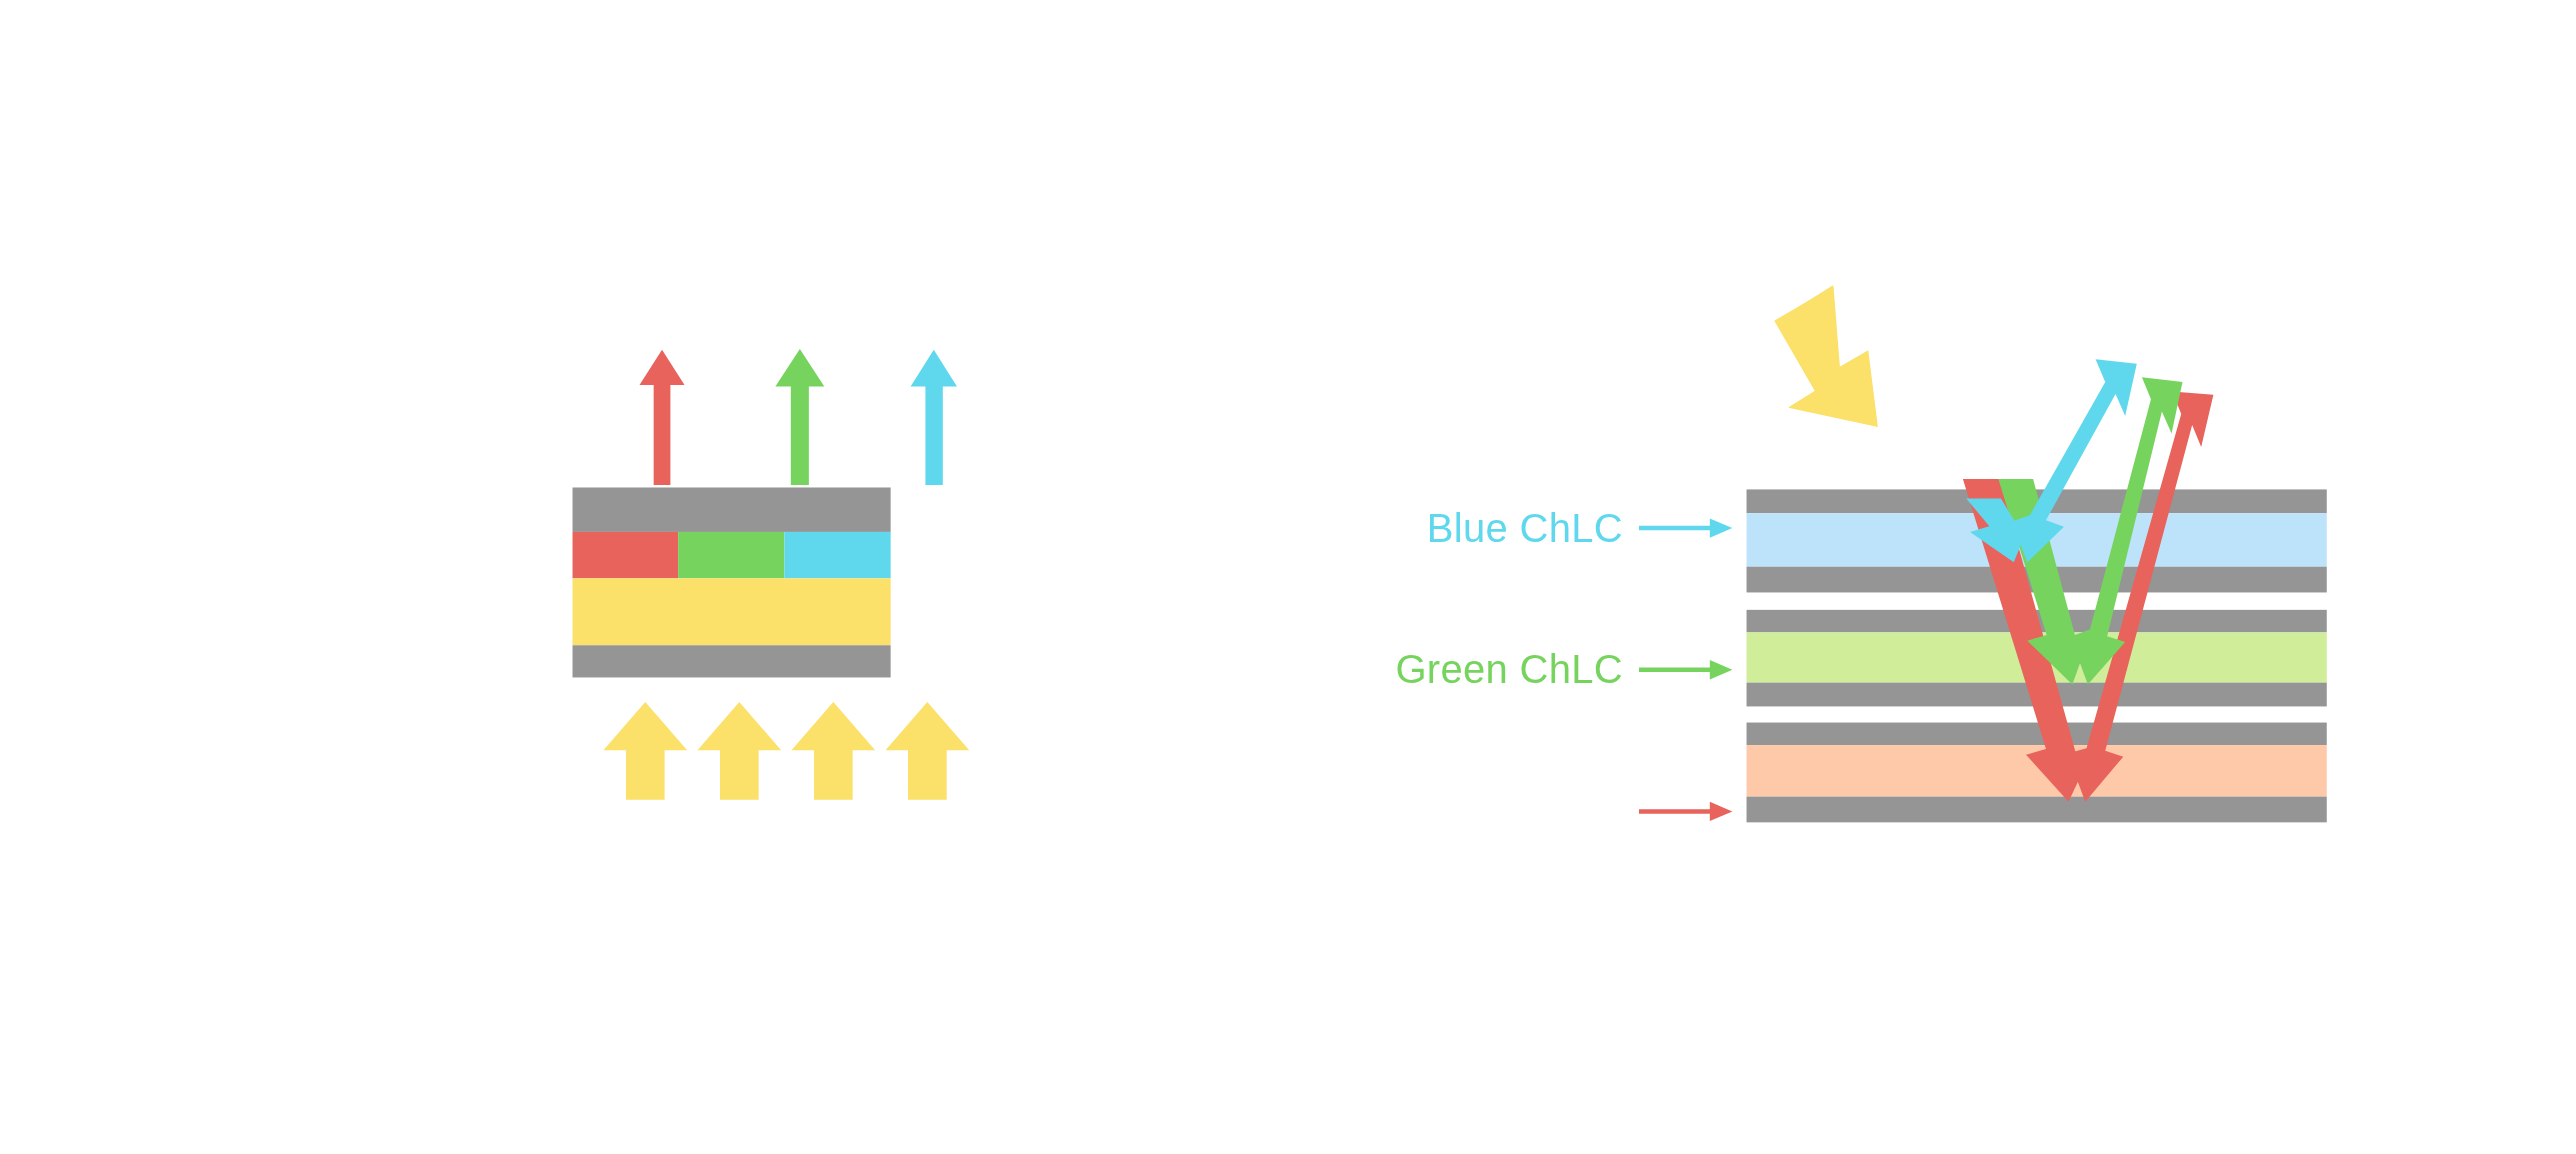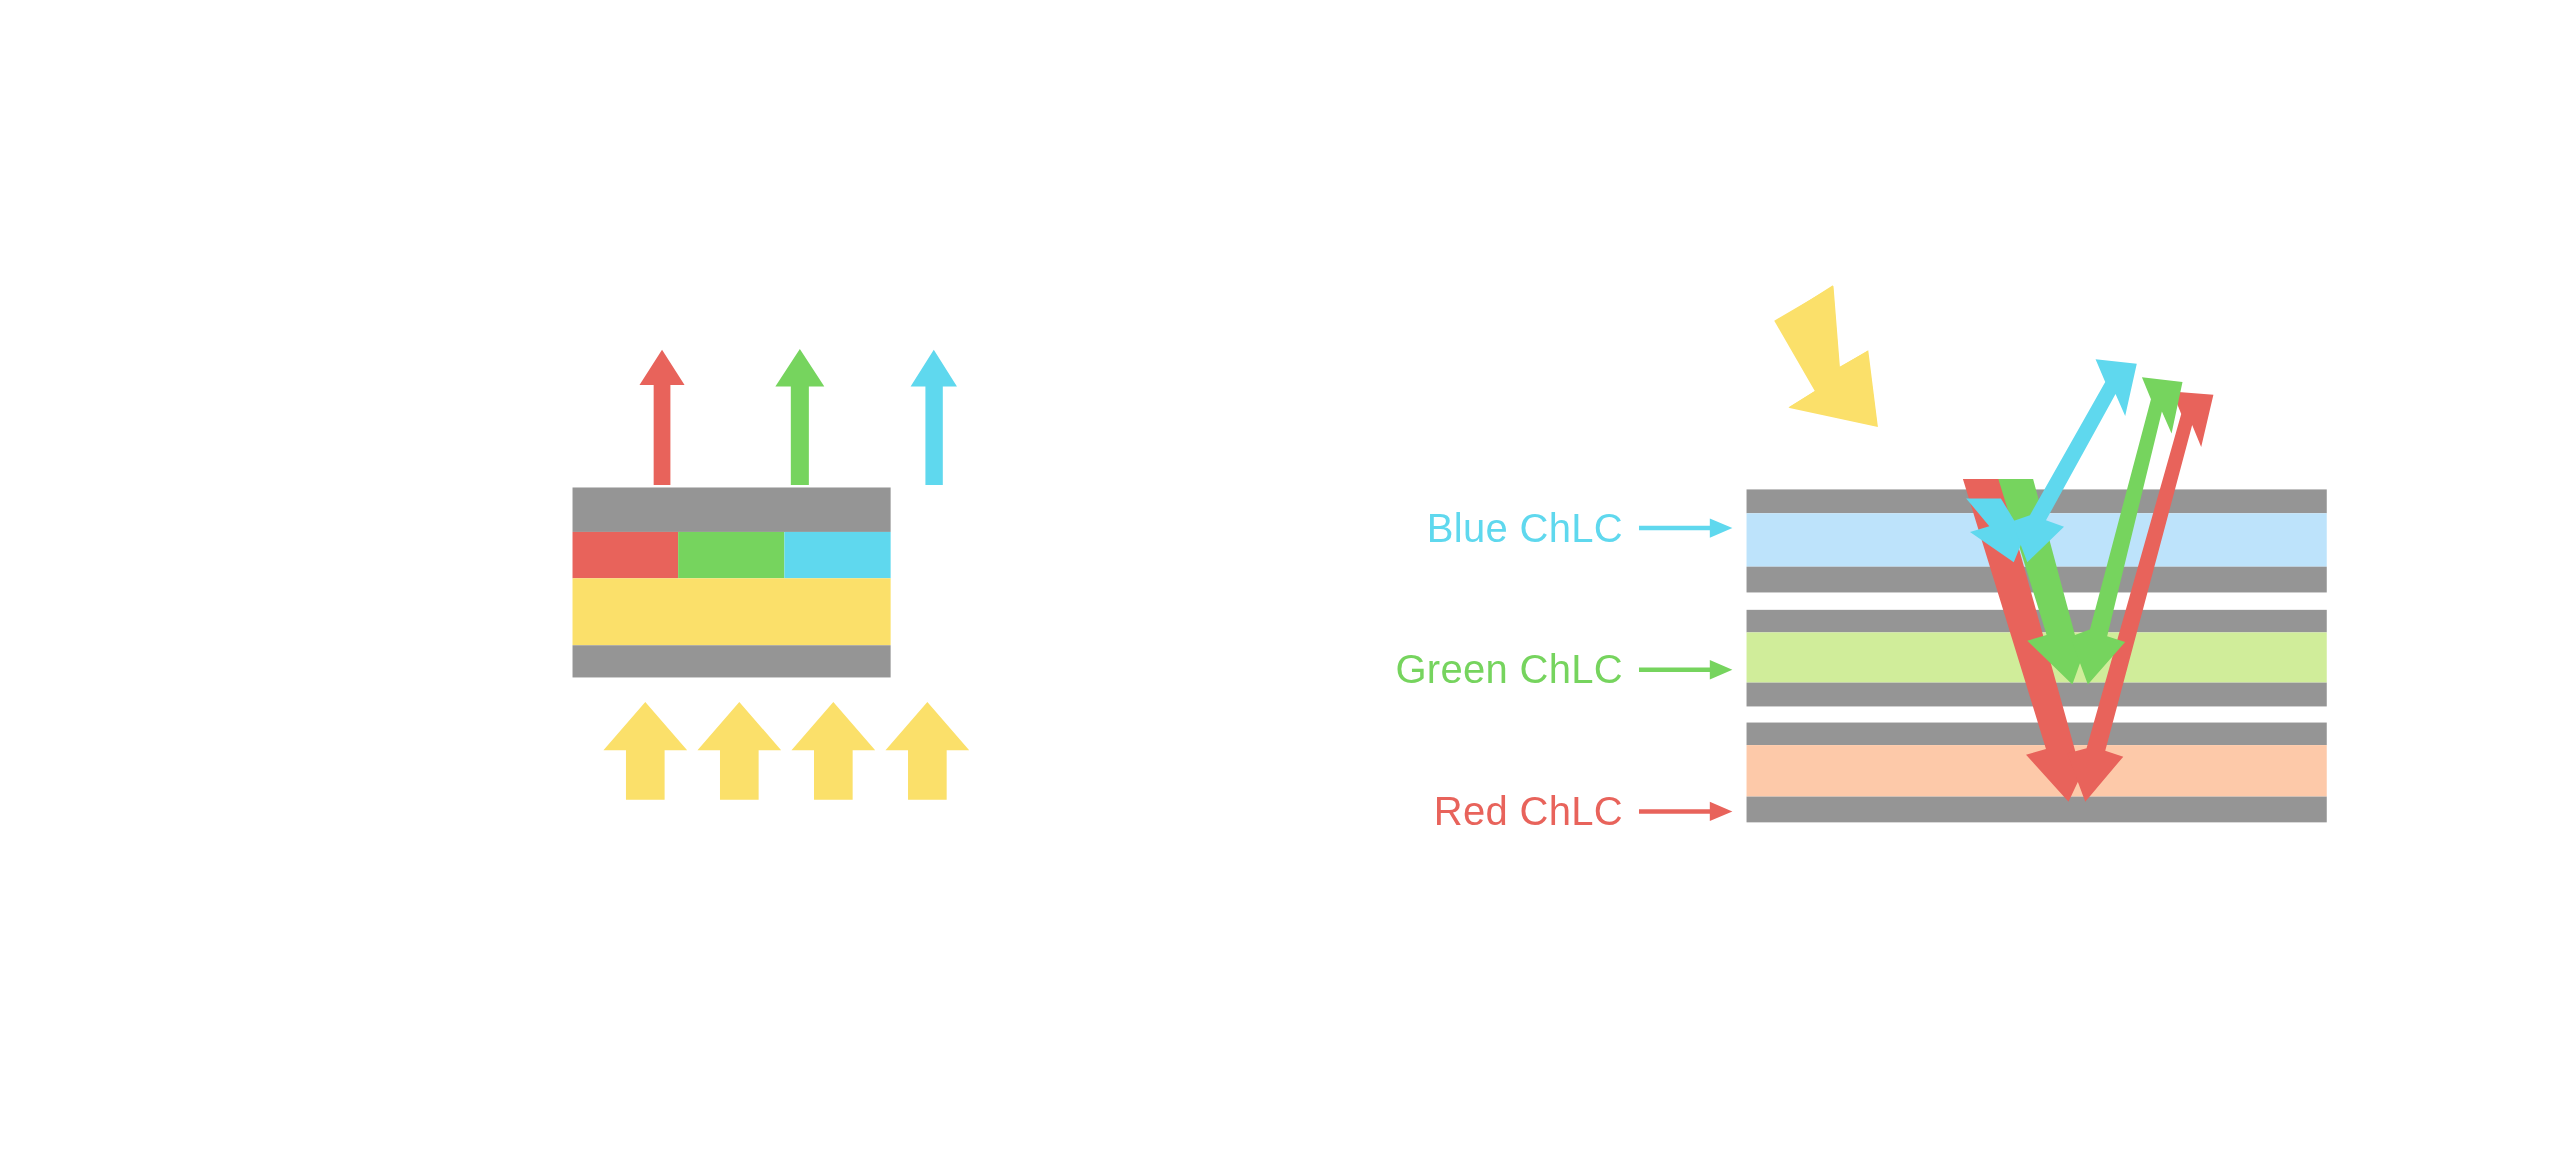--- a/index.html
+++ b/index.html
@@ -127,17 +127,16 @@
       </g>
       <g>
         <line x1="545" y1="1260" x2="665" y2="1260" stroke="#E8635B" stroke-width="7"></line>
         <path d="M690,1260 L655,1245 L655,1275 Z" fill="#E8635B"></path>
       </g>
 
     </svg>
 
     <div class="lbl" style="left:39px;top:506px;width:296px;color:#5FD8EE;">Blue ChLC</div>
     <div class="lbl" style="left:39px;top:647px;width:296px;color:#76D45E;">Green ChLC</div>
-    <div class="lbl" style="left:39px;top:789px;width:296px;color:#E8635B;">Red ChLC</div>
   </div>
 
 </div>
 
 
 </body></html>

